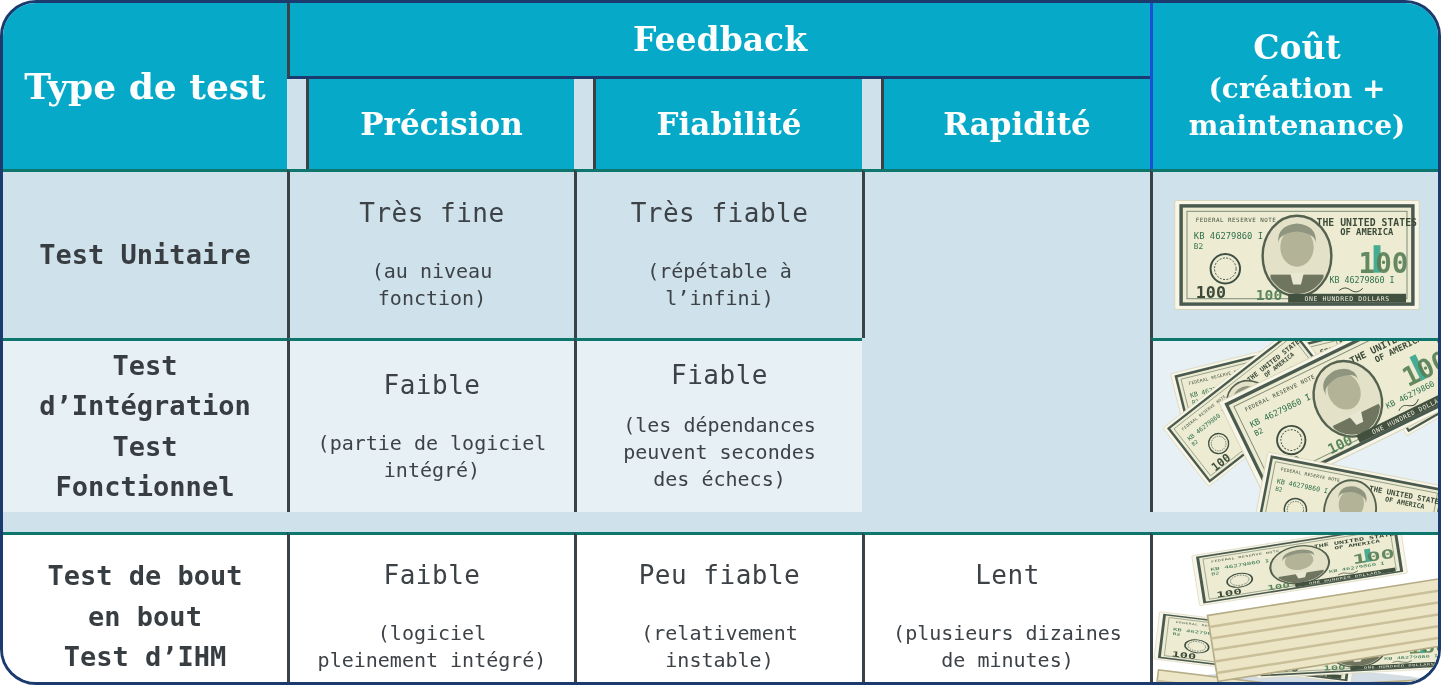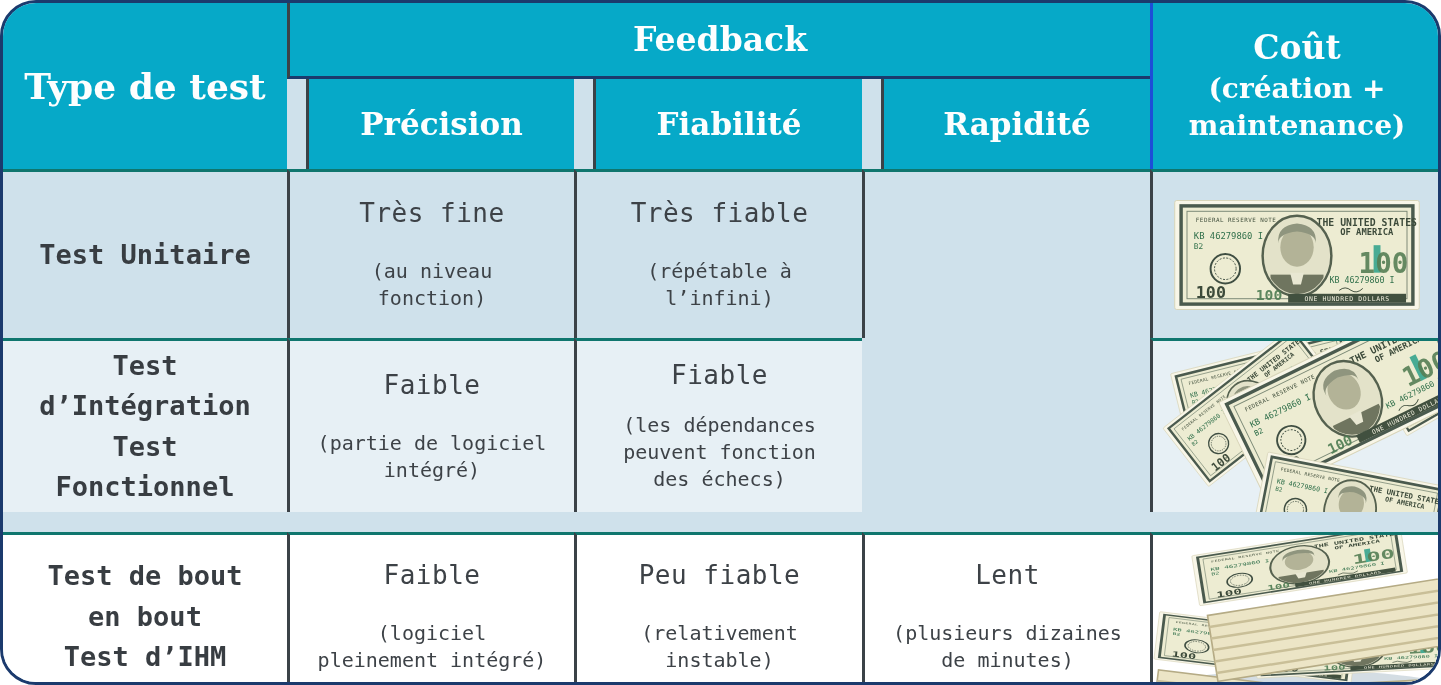--- a/index.html
+++ b/index.html
@@ -144,21 +144,21 @@
 Fonctionnel</span>
     </div>
     <div class="cell td vline r2 c2">
       <span class="main">Faible</span>
       <span class="note">(partie de logiciel
 intégré)</span>
     </div>
     <div class="cell td vline r2 c3">
       <span class="main">Fiable</span>
       <span class="note" style="margin-top:22px">(les dépendances
-peuvent fonction
+peuvent secondes
 des échecs)</span>
     </div>
     <div class="cell td vline r2 c5">
       <svg class="money" width="288" height="172" viewBox="0 0 290 172" aria-label="scattered-100-dollar-bills">
         <g transform="translate(88,2) rotate(-9) scale(0.70)">
             <use href="#bill"></use>
           </g>
         <g transform="translate(14,20) rotate(-14) scale(0.62)">
             <use href="#bill"></use>
           </g>

